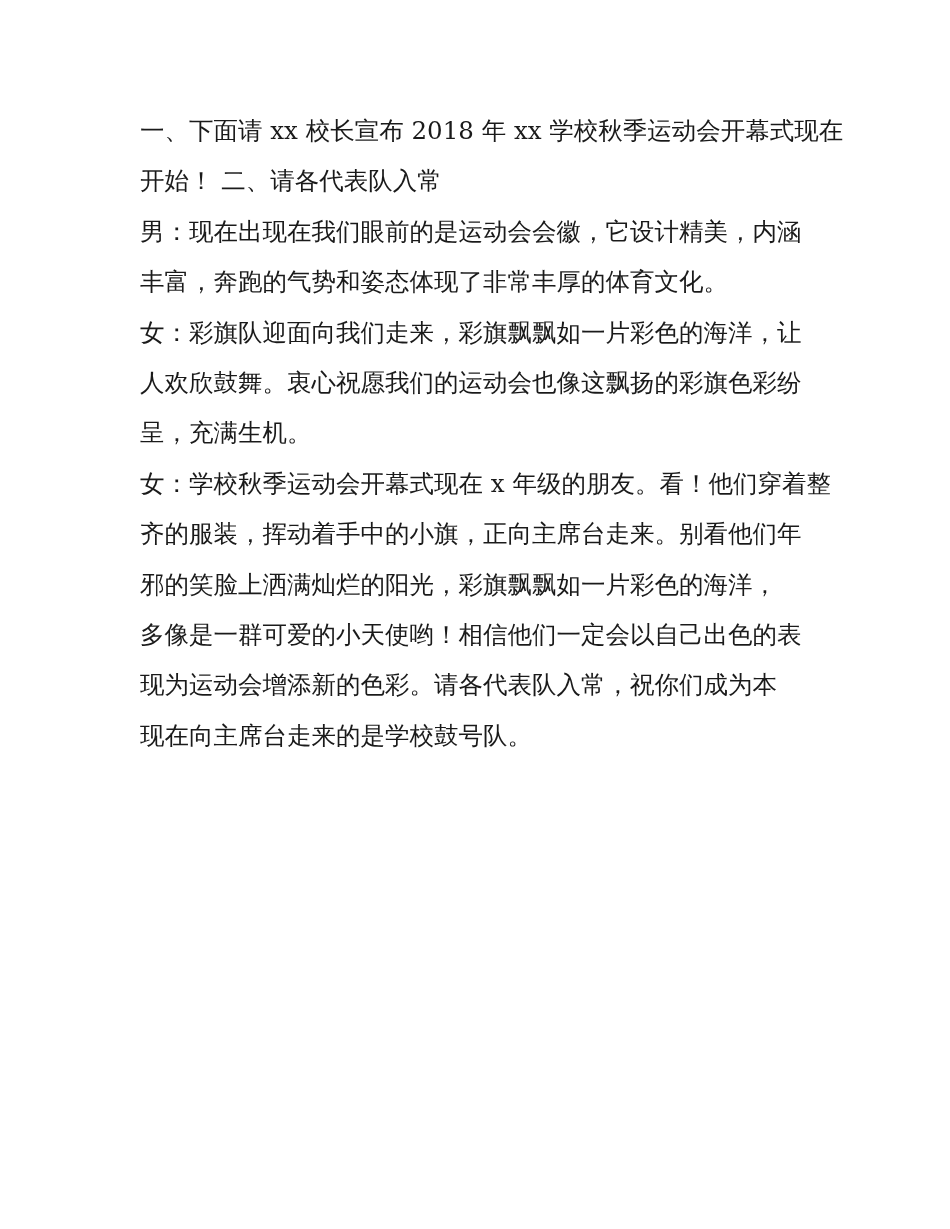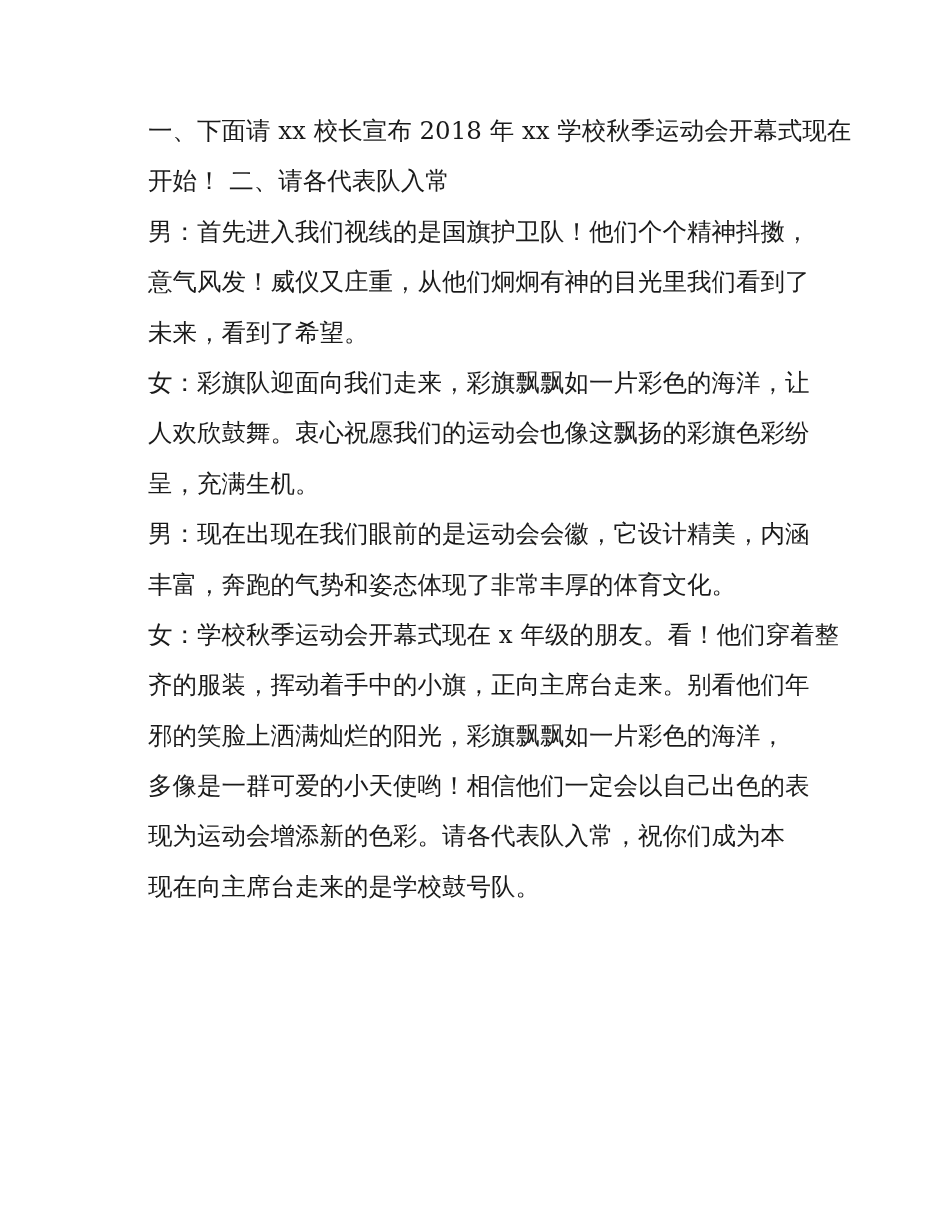--- a/index.html
+++ b/index.html
@@ -10,53 +10,48 @@
     body {
       width: 950px;
       height: 1229px;
       position: relative;
       overflow: hidden;
       font-family: "DejaVu Serif", "Liberation Serif", serif;
       color: #1a1a1a;
     }
     .page {
       position: absolute;
-      left: 148px;
+      left: 140px;
       top: 106px;
       width: 672px;
     }
     .line {
       height: 50.4px;
       line-height: 50.4px;
       font-size: 24.5px;
       white-space: nowrap;
       letter-spacing: 0px;
     }
   </style>
 </head>
 <body>
 
 <div class="page">
   <div>
     <div class="line">一、下面请 xx 校长宣布 2018 年 xx 学校秋季运动会开幕式现在</div>
     <div class="line">开始！ 二、请各代表队入常</div>
   </div>
   <div>
-    <div class="line">男：首先进入我们视线的是国旗护卫队！他们个个精神抖擞，</div>
-    <div class="line">意气风发！威仪又庄重，从他们炯炯有神的目光里我们看到了</div>
-    <div class="line">未来，看到了希望。</div>
+    <div class="line">男：现在出现在我们眼前的是运动会会徽，它设计精美，内涵</div>
+    <div class="line">丰富，奔跑的气势和姿态体现了非常丰厚的体育文化。</div>
   </div>
   <div>
     <div class="line">女：彩旗队迎面向我们走来，彩旗飘飘如一片彩色的海洋，让</div>
     <div class="line">人欢欣鼓舞。衷心祝愿我们的运动会也像这飘扬的彩旗色彩纷</div>
     <div class="line">呈，充满生机。</div>
-  </div>
-  <div>
-    <div class="line">男：现在出现在我们眼前的是运动会会徽，它设计精美，内涵</div>
-    <div class="line">丰富，奔跑的气势和姿态体现了非常丰厚的体育文化。</div>
   </div>
   <div>
     <div class="line">女：学校秋季运动会开幕式现在 x 年级的朋友。看！他们穿着整</div>
     <div class="line">齐的服装，挥动着手中的小旗，正向主席台走来。别看他们年</div>
     <div class="line">邪的笑脸上洒满灿烂的阳光，彩旗飘飘如一片彩色的海洋，</div>
     <div class="line">多像是一群可爱的小天使哟！相信他们一定会以自己出色的表</div>
     <div class="line">现为运动会增添新的色彩。请各代表队入常，祝你们成为本</div>
     <div class="line">现在向主席台走来的是学校鼓号队。</div>
   </div>
 </div>

